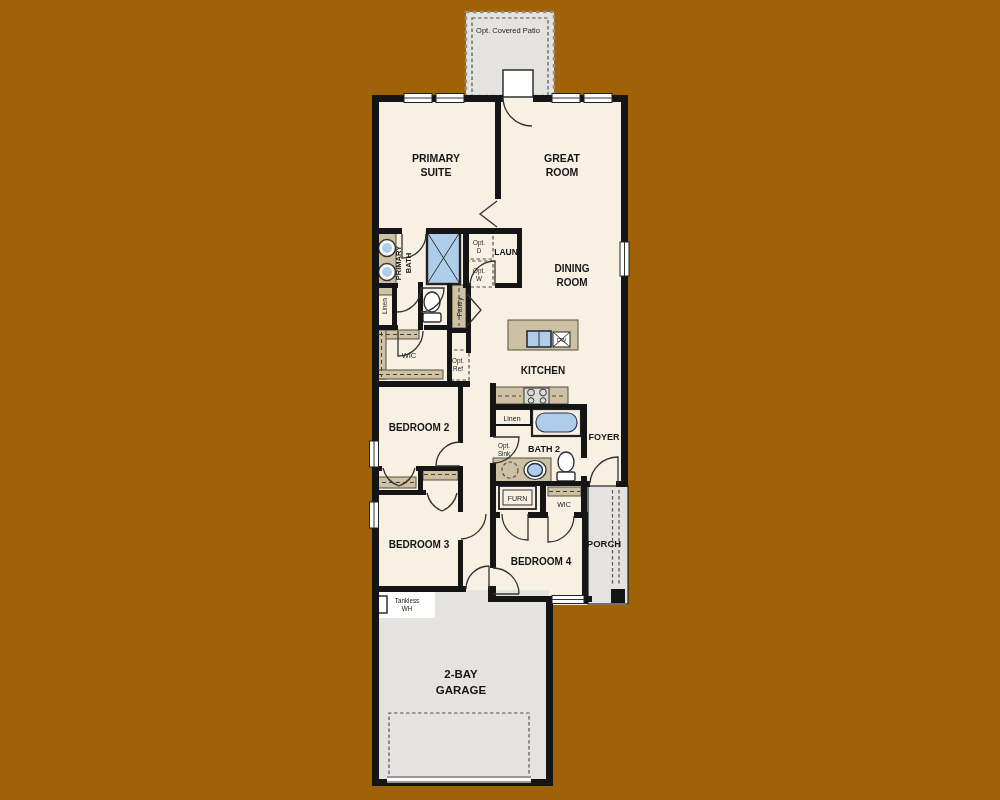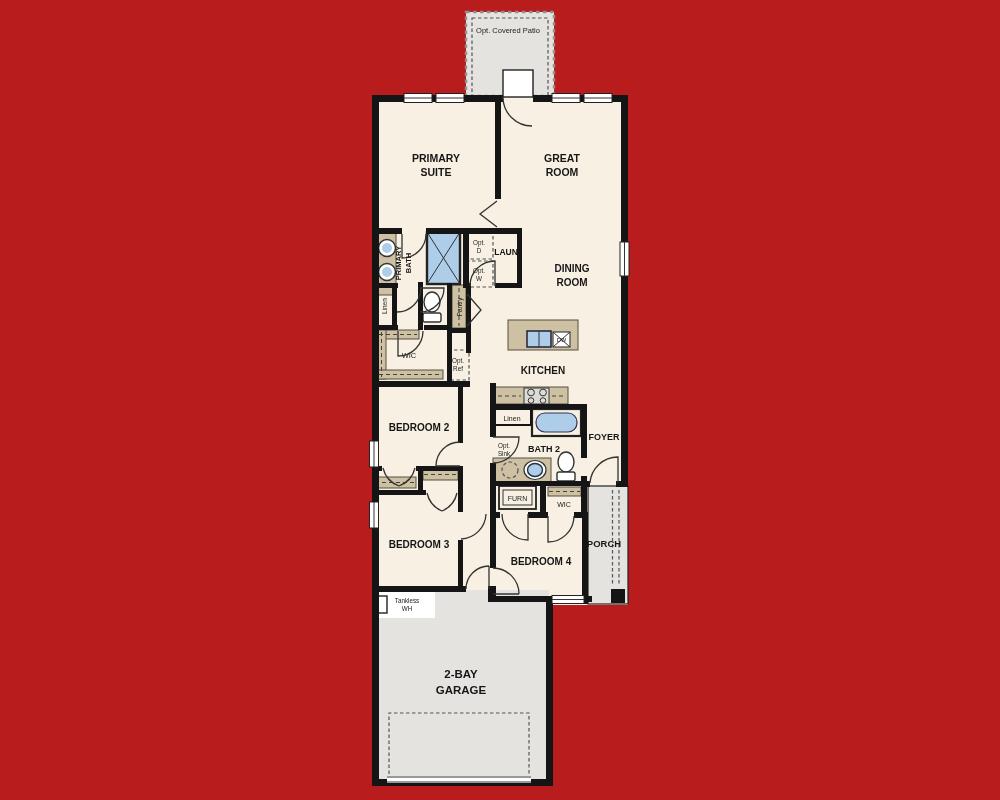--- a/index.html
+++ b/index.html
@@ -1,16 +1,16 @@
 <!DOCTYPE html>
 <html style="--background: #ffffff; --floor: #f7f0e3; --wall: #151515; --concrete: #e4e3e0; --cabinet: #cec0a2; --fixture: #aecde9;"><head>
 <meta charset="utf-8">
 <style>
   html,body{margin:0;padding:0;background:#fff;}
-  .stage{position:relative;width:1000px;height:800px;background:#b91c1c;overflow:hidden;}
+  .stage{position:relative;width:1000px;height:800px;background:#a16207;overflow:hidden;}
   svg{display:block;}
   .wall{fill:var(--wall,#151515);}
   .floor{fill:var(--floor,#f7f0e3);}
   .conc{fill:var(--concrete,#e4e3e0);}
   .cab{fill:var(--cabinet,#cec0a2);stroke:#57513f;stroke-width:1;}
   .fx{fill:var(--fixture,#aecde9);}
   .ln{stroke:#333;stroke-width:1.3;fill:none;}
   .thin{stroke:#333;stroke-width:1;fill:none;}
   .med{stroke:#222;stroke-width:2.2;fill:none;}
   .dash{stroke:#555;stroke-width:1.2;fill:none;stroke-dasharray:3.5 2.5;}

